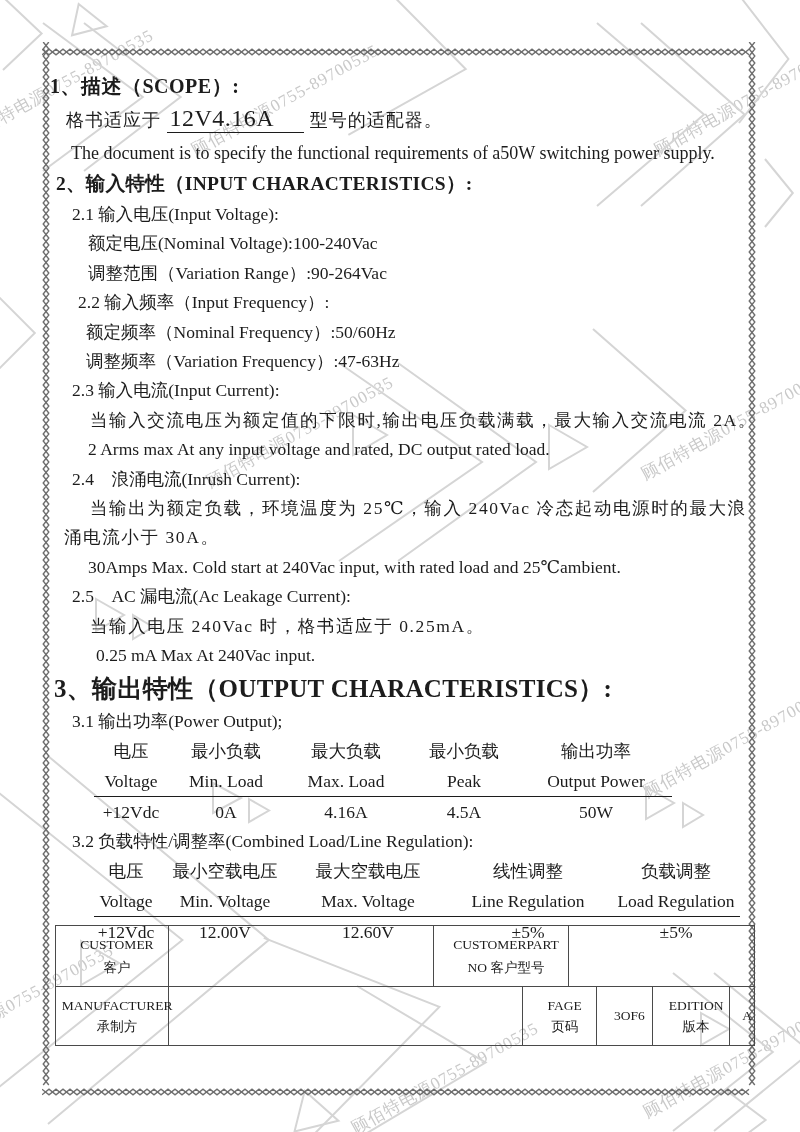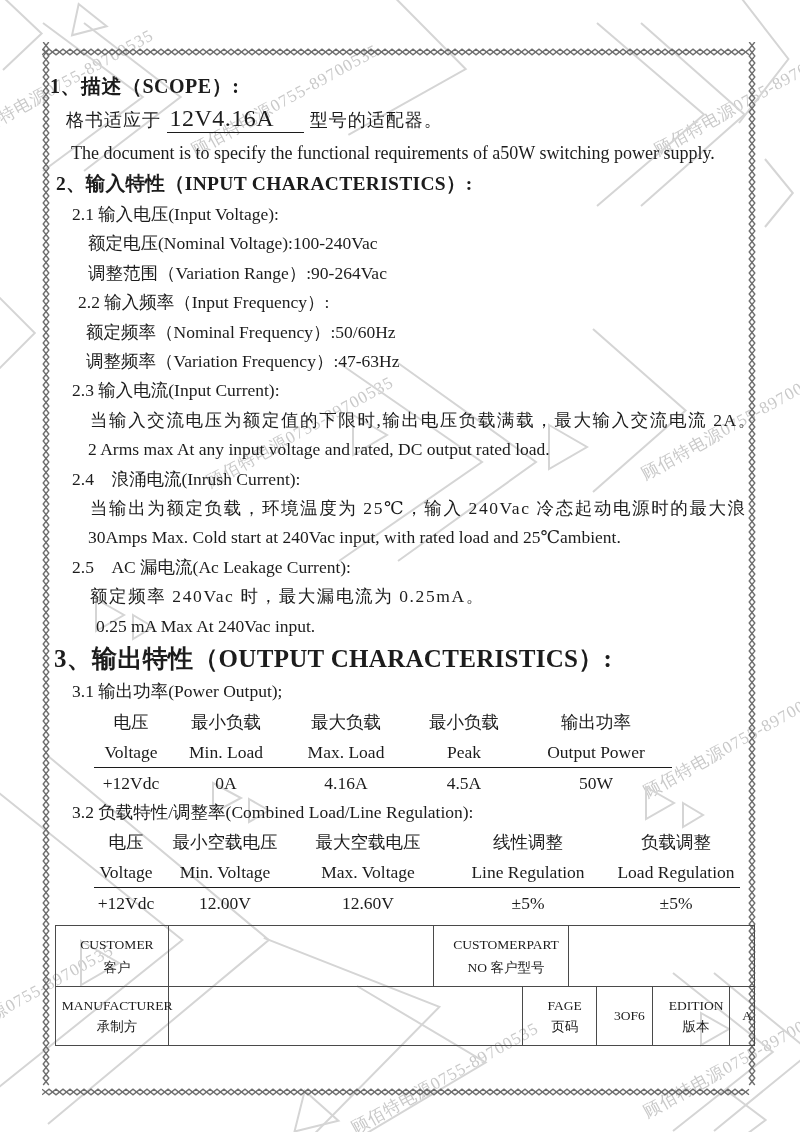--- a/index.html
+++ b/index.html
@@ -238,23 +238,24 @@
   <div class="ln i40">额定电压(Nominal Voltage):100-240Vac</div>
   <div class="ln i40">调整范围（Variation Range）:90-264Vac</div>
   <div class="ln i30">2.2 输入频率（Input Frequency）:</div>
   <div class="ln i38">额定频率（Nominal Frequency）:50/60Hz</div>
   <div class="ln i38">调整频率（Variation Frequency）:47-63Hz</div>
   <div class="ln i24">2.3 输入电流(Input Current):</div>
   <div class="ln i42 cnp">当输入交流电压为额定值的下限时,输出电压负载满载，最大输入交流电流 2A。</div>
   <div class="ln i40">2 Arms max At any input voltage and rated, DC output rated load.</div>
   <div class="ln i24">2.4　浪涌电流(Inrush Current):</div>
   <div class="ln i42 cnp">当输出为额定负载，环境温度为 25℃，输入 240Vac 冷态起动电源时的最大浪</div>
+  <div class="ln i16 cnp">涌电流小于 30A。</div>
   <div class="ln i40">30Amps Max. Cold start at 240Vac input, with rated load and 25℃ambient.</div>
   <div class="ln i24">2.5　AC 漏电流(Ac Leakage Current):</div>
-  <div class="ln i42 cnp">额定频率 240Vac 时，最大漏电流为 0.25mA。</div>
+  <div class="ln i42 cnp">当输入电压 240Vac 时，格书适应于 0.25mA。</div>
   <div class="ln i48">0.25 mA Max At 240Vac input.</div>
 
   <div class="h3">3、输出特性（OUTPUT CHARACTERISTICS）:</div>
   <div class="ln i24">3.1 输出功率(Power Output);</div>
 
   <div class="trow t1">
     <span>电压</span>
     <span>最小负载</span>
     <span>最大负载</span>
     <span>最小负载</span>

